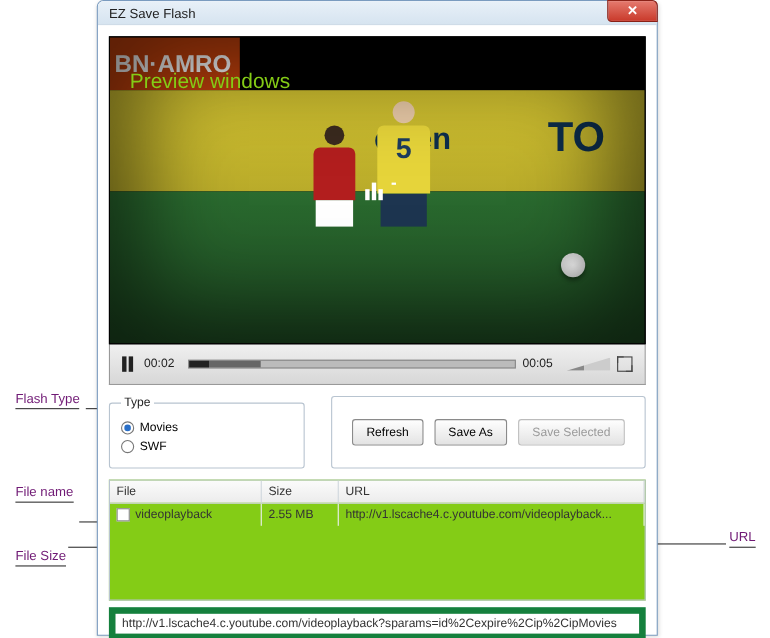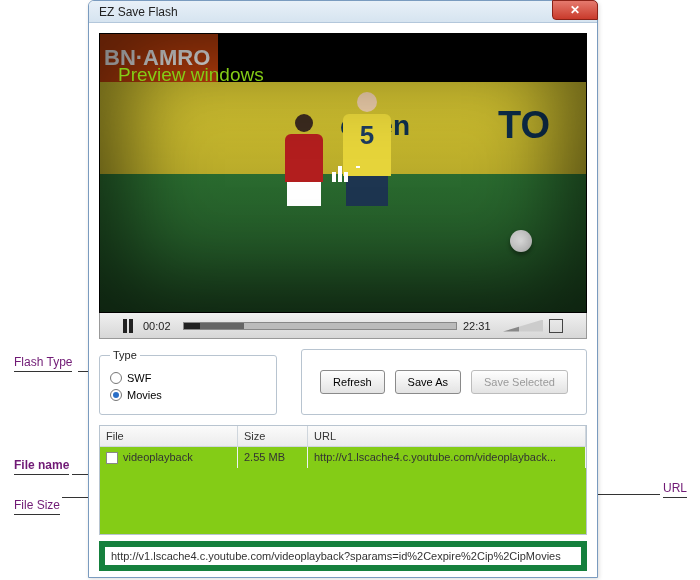--- a/index.html
+++ b/index.html
@@ -94,27 +94,27 @@
     width: 22px; height: 18px;
     display: flex; gap: 2px; align-items: flex-end;
   }
   .buffer-icon span { width:4px; background:#fff; }
   .buffer-icon span:nth-child(1){height:10px;}
   .buffer-icon span:nth-child(2){height:16px;}
   .buffer-icon span:nth-child(3){height:10px;}
   .buffer-icon .dash {position:absolute; right:-6px; top:2px; width:4px; height:2px; background:#fff;}
   .controls {
     width:488px;
-    height:26px;
+    height:37px;
     background: linear-gradient(#f0f0f0,#d7d7d7);
     border:1px solid #999;
     border-top:none;
     display:flex;
     align-items:center;
-    padding:0 23px;
+    padding:0 11px;
     gap:6px;
   }
   .play-pause { width:14px; height:14px; display:flex; gap:2px; cursor:pointer;}
   .play-pause span {width:4px; height:14px; background:#222;}
   .time { font-size:11px; color:#222; min-width:34px;}
   .seek { flex:1; height:8px; background:#bbb; border:1px solid #888; position:relative;}
   .seek .loaded { position:absolute; left:0; top:0; bottom:0; width:22%; background:#666;}
   .seek .played { position:absolute; left:0; top:0; bottom:0; width:6%; background:#222;}
   .vol {width:40px; height:12px; background:linear-gradient(to right,#888 0,#888 40%,#ccc 40%,#ccc 100%); clip-path: polygon(0 100%,100% 0,100% 100%);}
   .fs { width:14px;height:14px;border:1px solid #444; position:relative; cursor:pointer;}
@@ -191,21 +191,21 @@
   }
 </style>
 </head>
 <body>
 
 <div class="callout" style="left:14px; top:355px;">
   <span class="underline">Flash Type</span>
 </div>
 <div class="lead" style="left:78px; top:371px; width:30px; height:1px;"></div>
 
-<div class="callout" style="left:14px; top:458px;font-weight:bold;">
+<div class="callout" style="left:14px; top:440px;">
   <span class="underline">File name</span>
 </div>
 <div class="lead" style="left:72px; top:474px; width:36px; height:1px;"></div>
 
 <div class="callout" style="left:14px; top:498px;">
   <span class="underline">File Size</span>
 </div>
 <div class="lead" style="left:62px; top:497px; width:46px; height:1px;"></div>
 <div class="lead" style="left:296px; top:437px; width:1px; height:58px;"></div>
 <div class="lead" style="left:108px; top:494px; width:188px; height:1px;"></div>
@@ -260,35 +260,35 @@
     <div class="controls">
       <div class="play-pause">
           <span></span>
           <span></span>
         </div>
       <div class="time">00:02</div>
       <div class="seek">
         <div class="loaded"></div>
         <div class="played"></div>
       </div>
-      <div class="time">22:31</div>
+      <div class="time">00:05</div>
       <div class="vol"></div>
       <div class="fs"></div>
     </div>
 
     <div class="row">
       <fieldset class="type">
         <legend>Type</legend>
         <div class="radio-row">
+          <span class="radio checked"></span>
+          <span>Movies</span>
+        </div>
+        <div class="radio-row">
           <span class="radio"></span>
           <span>SWF</span>
-        </div>
-        <div class="radio-row">
-          <span class="radio checked"></span>
-          <span>Movies</span>
         </div>
       </fieldset>
       <div class="btn-panel">
         <div class="btn">Refresh</div>
         <div class="btn">Save As</div>
         <div class="btn disabled">Save Selected</div>
       </div>
     </div>
 
     <div class="grid">

